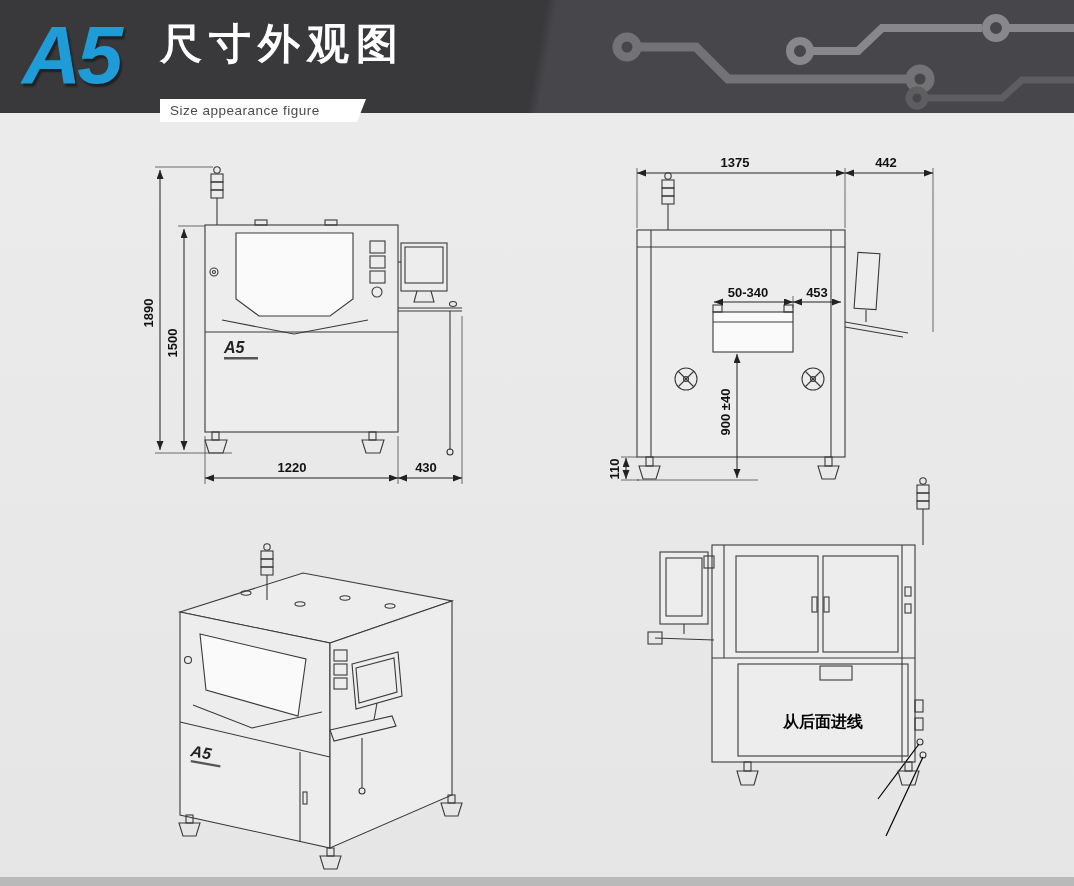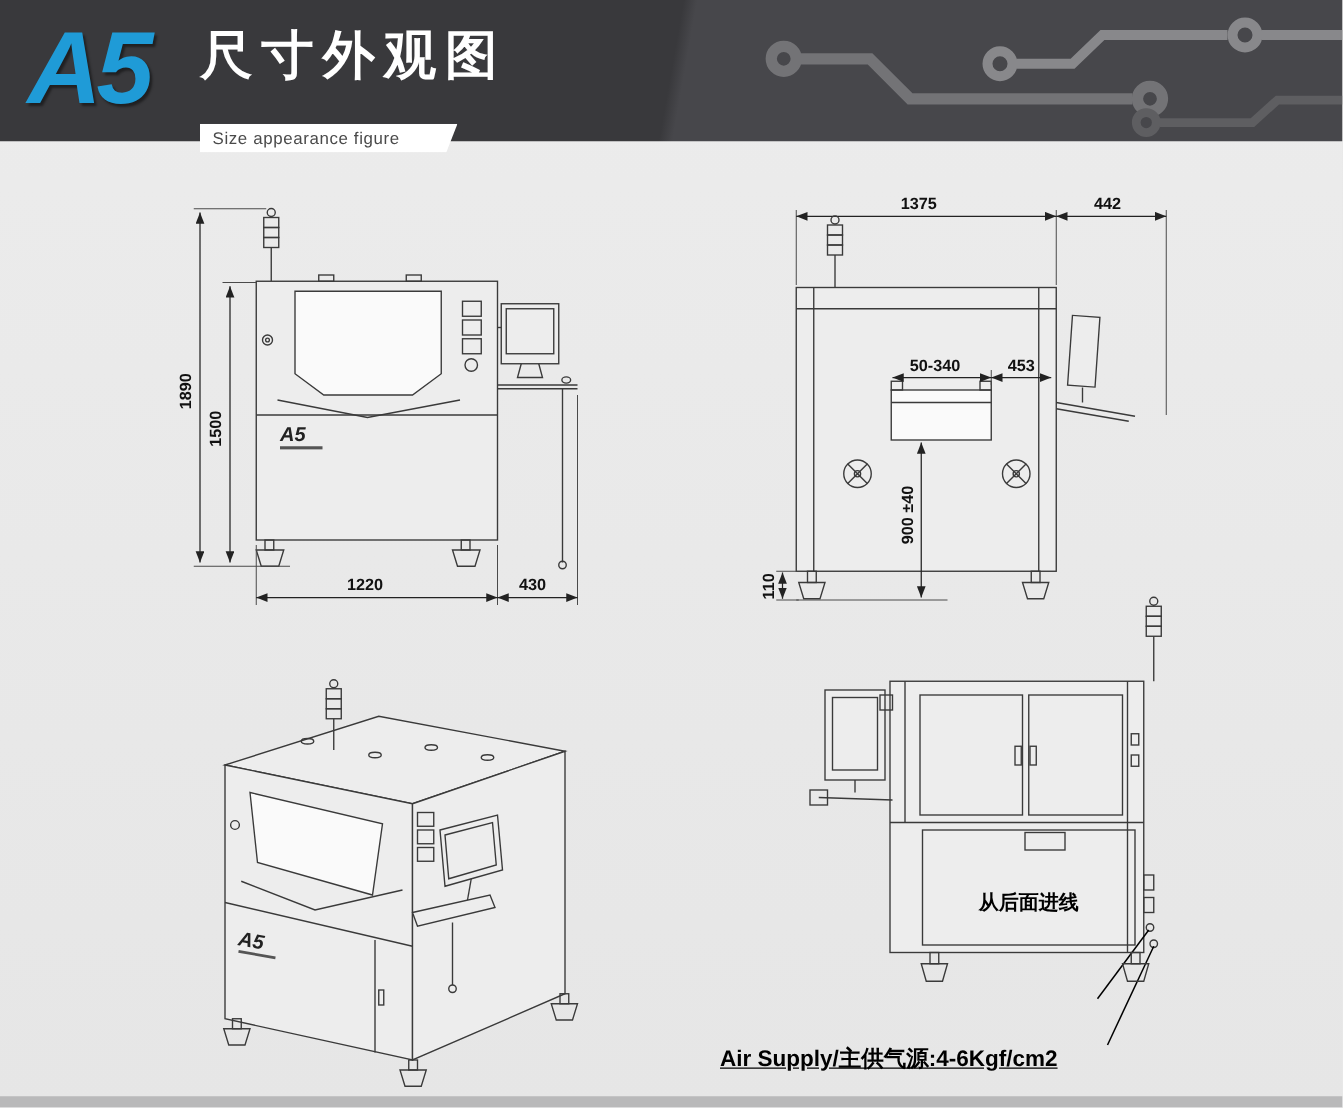--- a/index.html
+++ b/index.html
@@ -302,16 +302,15 @@
       <line x1="923" y1="757" x2="886" y2="836" class="ext2"></line>
     </g>
     <g>
       <rect x="744" y="762" width="7" height="9" class="ln"></rect>
       <path d="M737,771 h21 l-4,14 h-13 z" class="ln"></path>
       <rect x="905" y="762" width="7" height="9" class="ln"></rect>
       <path d="M898,771 h21 l-4,14 h-13 z" class="ln"></path>
     </g>
   </svg>
 
-  <div class="supply-label" style="left:576px;top:835px;">Air Supply/主供气源:4-6Kgf/cm2</div>
 
   <div id="bottom-strip"></div>
 </div>
 
 </body></html>

